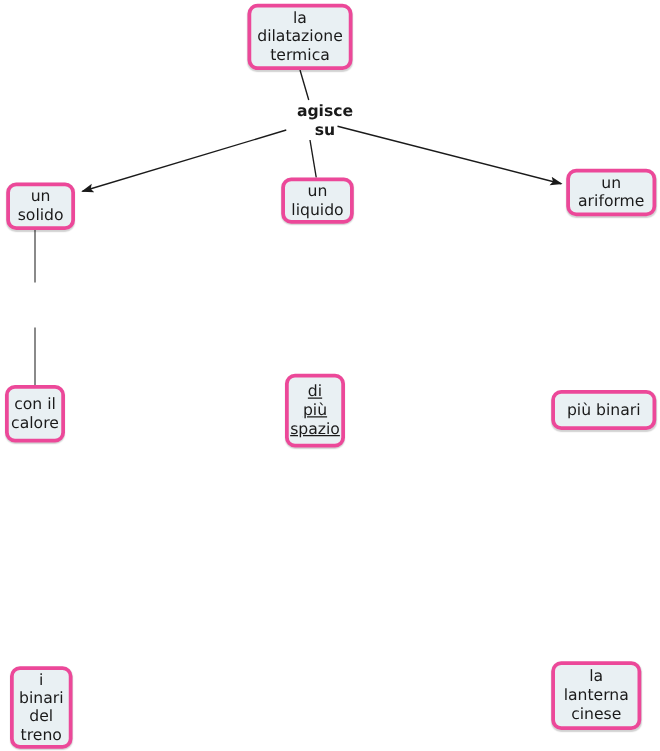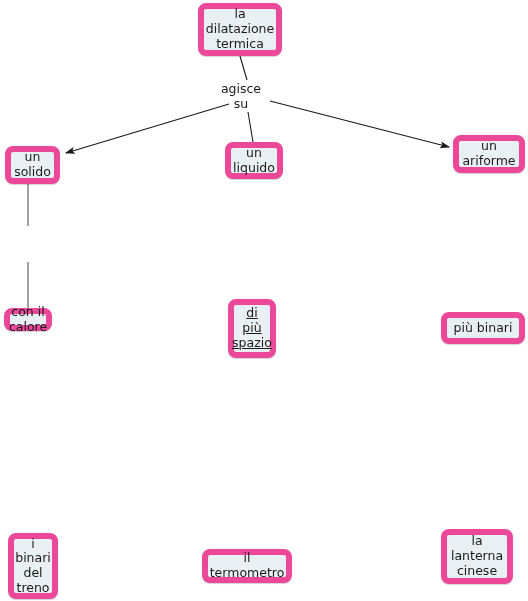--- a/index.html
+++ b/index.html
@@ -28,21 +28,21 @@
     left: 0;
     top: 0;
     width: 528px;
     height: 601px;
     pointer-events: none;
   }
   .node {
     position: absolute;
     box-sizing: border-box;
     background: #e9f0f3;
-    border: 6px solid #ec4899;
+    border: 3px solid #ec4899;
     border-radius: 8px;
     display: flex;
     align-items: center;
     justify-content: center;
     text-align: center;
     line-height: 1.18;
     font-size: 12.5px;
     white-space: pre-line;
     padding: 2px 5px;
     box-shadow: 0 1px 1px rgba(0,0,0,0.18);
@@ -88,38 +88,36 @@
 
   <div class="node" style="left:5px; top:146px; width:55px; height:38px;">un
 solido</div>
 
   <div class="node" style="left:225px; top:142px; width:58px; height:37px;">un
 liquido</div>
 
   <div class="node" style="left:453px; top:135px; width:72px; height:38px;">un
 ariforme</div>
 
-  <div class="node" style="left:4px; top:308px; width:48px; height:23px;">con il
+  <div class="node" style="left:4px; top:308px; width:48px; height:46px;">con il
 calore</div>
 
   <div class="node" style="left:228px; top:299px; width:48px; height:59px;text-decoration:underline;">di
 più
 spazio</div>
 
   <div class="node" style="left:441px; top:312px; width:84px; height:32px;">più binari</div>
 
   <div class="node" style="left:8px; top:533px; width:50px; height:66px;">i
 binari
 del
 treno</div>
 
-  <div class="node" style="left:202px; top:549px; width:90px; height:34px;">il
-termometro</div>
 
   <div class="node" style="left:441px; top:529px; width:72px; height:55px;">la
 lanterna
 cinese</div>
 
-  <div class="edge-label" style="left:213px; top:82px; width:56px; height:32px;">agisce
+  <div class="edge-label" style="left:232px; top:82px; width:56px; height:32px;font-weight:bold;">agisce
 su</div>
 
 
 </div>
 
 </body></html>

